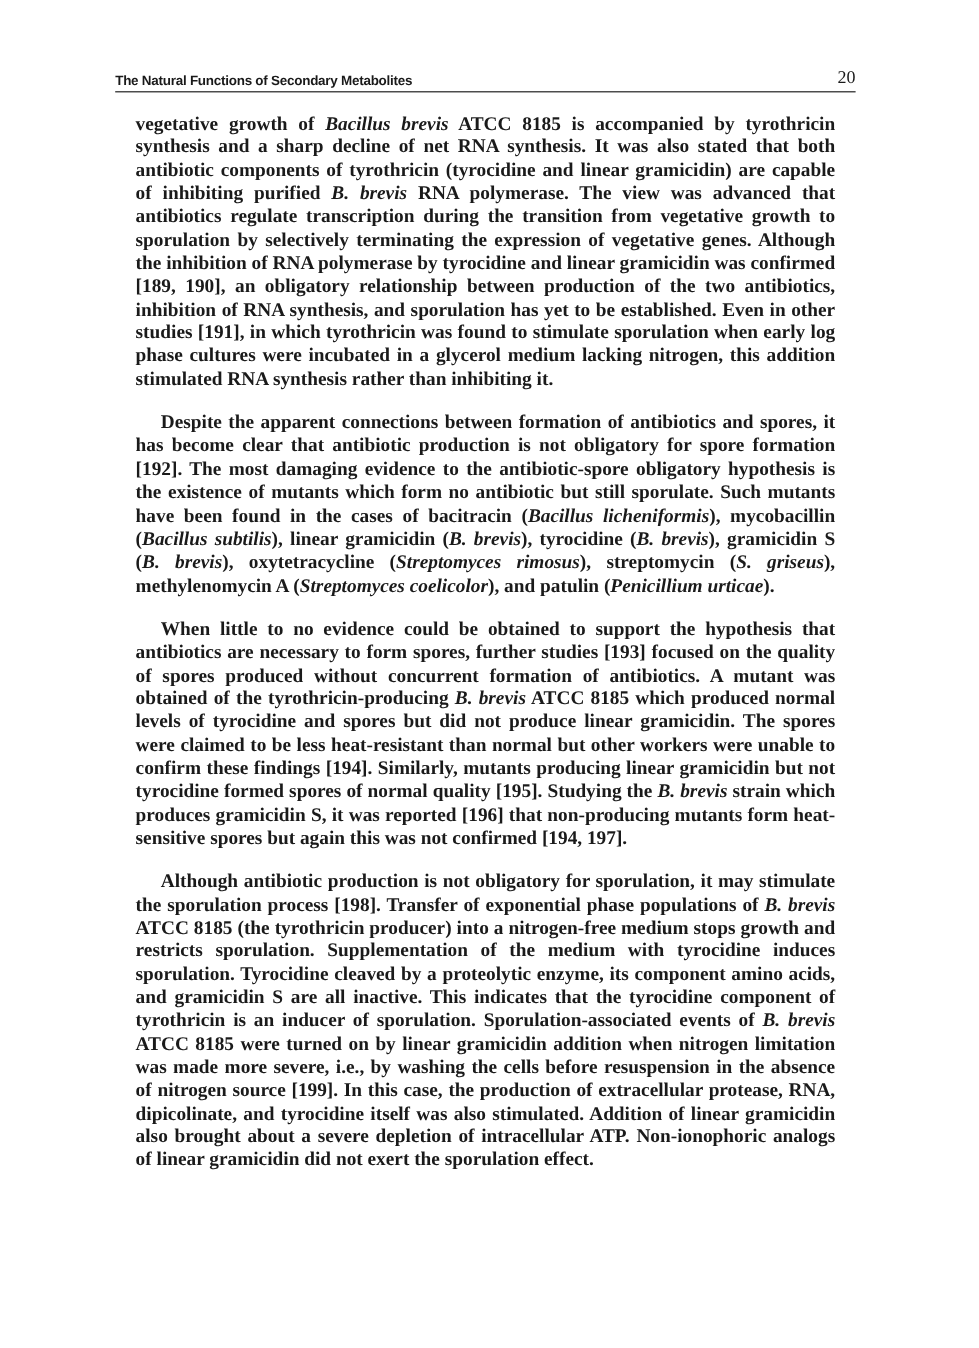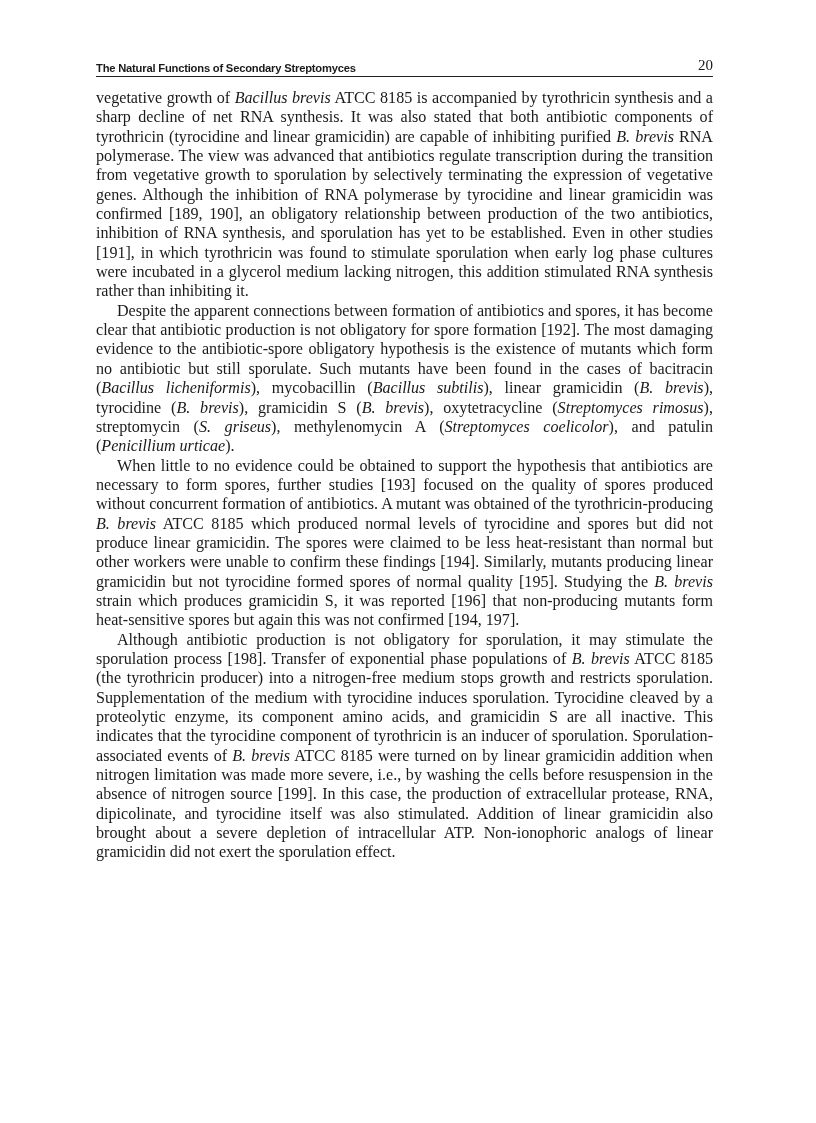--- a/index.html
+++ b/index.html
@@ -16,30 +16,30 @@
   .page-number {
     font-family: "Liberation Serif", "DejaVu Serif", serif;
     font-size: 15px; color: #1a1a1a;
   }
   .body {
     margin-top: 11px;
     font-family: "Liberation Serif", "DejaVu Serif", serif;
     font-size: 16.1px; line-height: 19.35px; color: #1a1a1a;
     text-align: justify; hyphens: manual;
   }
-  .para { margin: 0; }
+  .para { margin: 17px; font-weight: bold; }
   .para.indent { text-indent: 21px; }
   .seg-italic { font-style: italic; }
 </style>
 </head>
 <body>
 
 <div class="page">
   <div class="running-head">
-    <span class="running-title">The Natural Functions of Secondary Streptomyces</span>
+    <span class="running-title">The Natural Functions of Secondary Metabolites</span>
     <span class="page-number">20</span>
   </div>
   <div class="body">
     <p class="para"><span>vegetative growth of </span><span class="seg-italic">Bacillus brevis</span><span> ATCC 8185 is accompanied by tyrothricin synthesis and a sharp decline of net RNA synthesis. It was also stated that both antibiotic components of tyrothricin (tyrocidine and linear gramicidin) are capable of inhibiting purified </span><span class="seg-italic">B. brevis</span><span> RNA polymerase. The view was advanc­ed that antibiotics regulate transcription during the transition from vegetative growth to sporulation by selectively terminating the expression of vegetative genes. Although the inhibition of RNA polymerase by tyrocidine and linear gramicidin was confirmed [189, 190], an obligatory relationship between pro­duction of the two antibiotics, inhibition of RNA synthesis, and sporulation has yet to be established. Even in other studies [191], in which tyrothricin was found to stimulate sporulation when early log phase cultures were incubated in a glycerol medium lacking nitrogen, this addition stimulated RNA synthesis rather than inhibiting it.</span></p>
     <p class="para indent"><span>Despite the apparent connections between formation of antibiotics and spores, it has become clear that antibiotic production is not obligatory for spore forma­tion [192]. The most damaging evidence to the antibiotic-spore obligatory hypo­thesis is the existence of mutants which form no antibiotic but still sporulate. Such mutants have been found in the cases of bacitracin (</span><span class="seg-italic">Bacillus licheniformis</span><span>), myco­bacillin (</span><span class="seg-italic">Bacillus subtilis</span><span>), linear gramicidin (</span><span class="seg-italic">B. brevis</span><span>), tyrocidine (</span><span class="seg-italic">B. brevis</span><span>), gramicidin S (</span><span class="seg-italic">B. brevis</span><span>), oxytetracycline (</span><span class="seg-italic">Streptomyces rimosus</span><span>), streptomycin (</span><span class="seg-italic">S. griseus</span><span>), methylenomycin A (</span><span class="seg-italic">Streptomyces coelicolor</span><span>), and patulin (</span><span class="seg-italic">Penicillium urticae</span><span>).</span></p>
     <p class="para indent"><span>When little to no evidence could be obtained to support the hypothesis that antibiotics are necessary to form spores, further studies [193] focused on the quality of spores produced without concurrent formation of antibiotics.  A mutant was obtained of the tyrothricin-producing </span><span class="seg-italic">B. brevis</span><span> ATCC 8185 which produced normal levels of tyrocidine and spores but did not produce linear gramicidin. The spores were claimed to be less heat-resistant than normal but other workers were unable to confirm these findings [194]. Similarly, mutants producing linear gramicidin but not tyrocidine formed spores of normal quality [195]. Studying the </span><span class="seg-italic">B. brevis</span><span> strain which produces gramicidin S, it was reported [196] that non-producing mutants form heat-sensitive spores but again this was not confirmed [194, 197].</span></p>
     <p class="para indent"><span>Although antibiotic production is not obligatory for sporulation, it may stimulate the sporulation process [198]. Transfer of exponential phase popula­tions of </span><span class="seg-italic">B. brevis</span><span> ATCC 8185 (the tyrothricin producer) into a nitrogen-free medium stops growth and restricts sporulation. Supplementation of the medium with tyrocidine induces sporulation. Tyrocidine cleaved by a proteolytic enzyme, its component amino acids, and gramicidin S are all inactive. This indicates that the tyrocidine component of tyrothricin is an inducer of sporulation. Sporulation-associated events of </span><span class="seg-italic">B. brevis</span><span> ATCC 8185 were turned on by linear gramicidin addition when nitrogen limitation was made more severe, i.e., by washing the cells before resuspension in the absence of nitrogen source [199]. In this case, the production of extracellular protease, RNA, dipicolinate, and tyrocidine itself was also stimulated. Addition of linear gramicidin also brought about a severe depletion of intracellular ATP. Non-ionophoric analogs of linear gramicidin did not exert the sporulation effect.</span></p>
   </div>
 </div>
 

